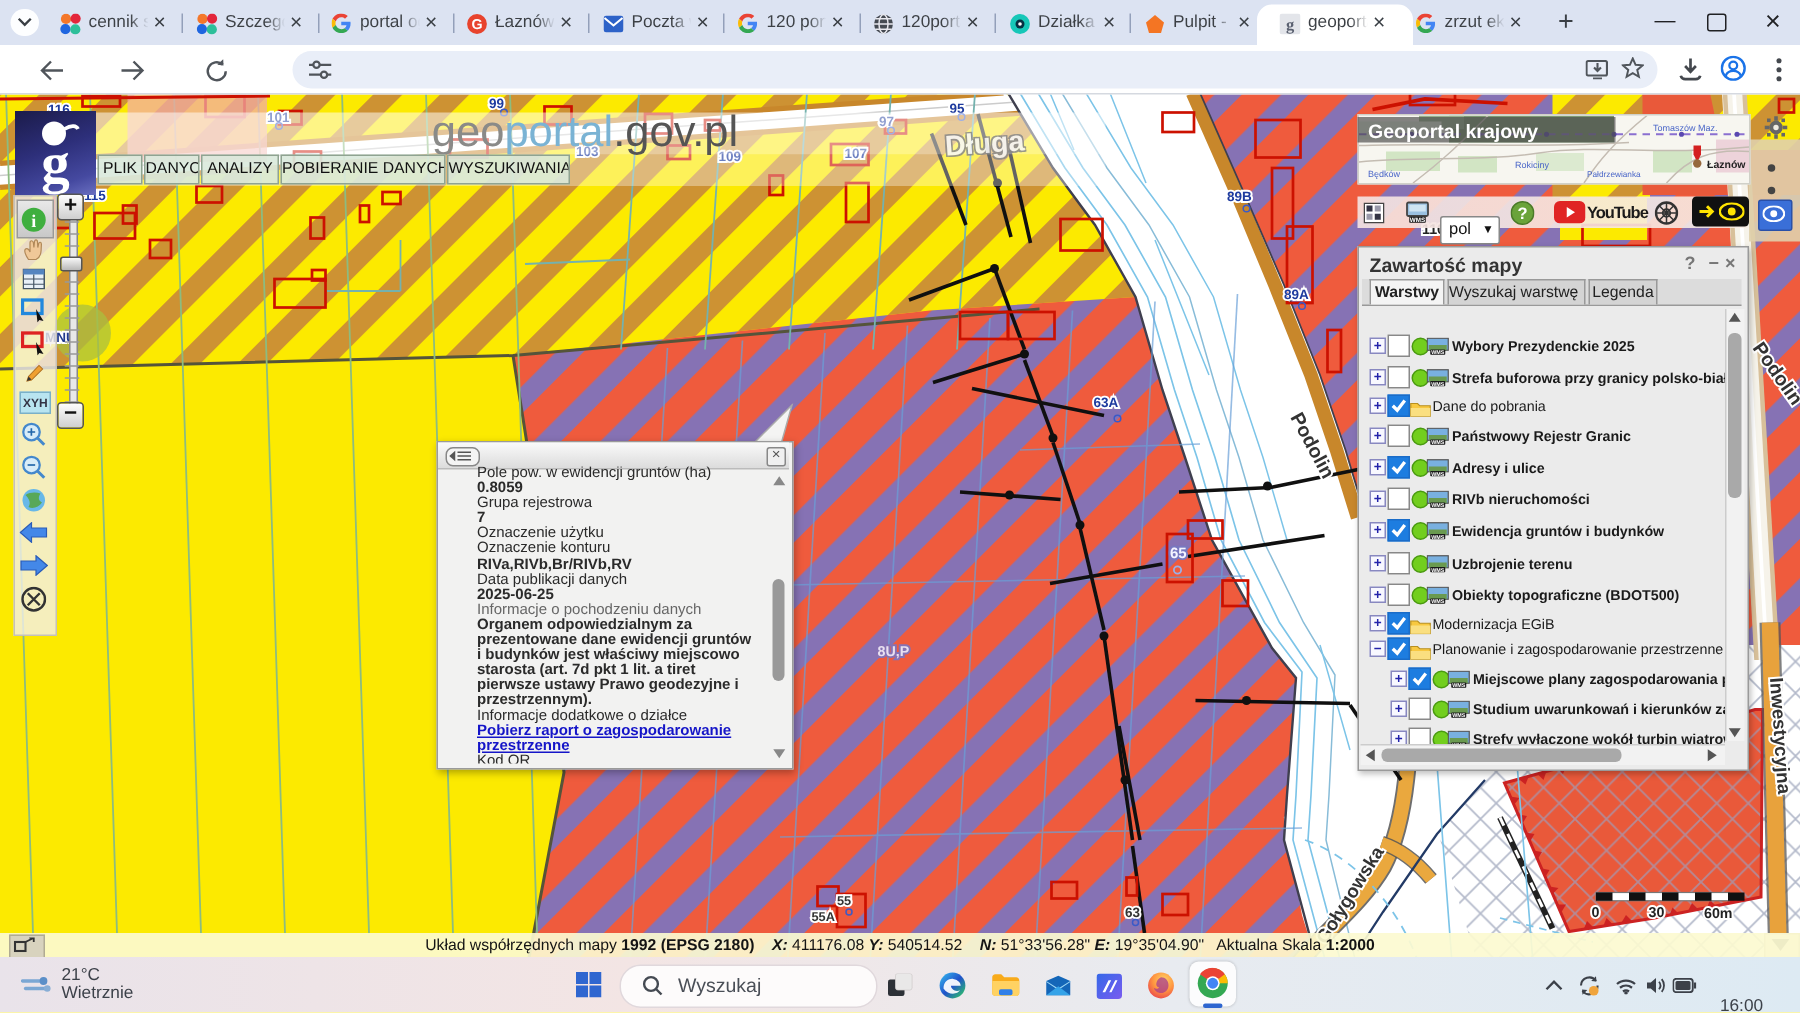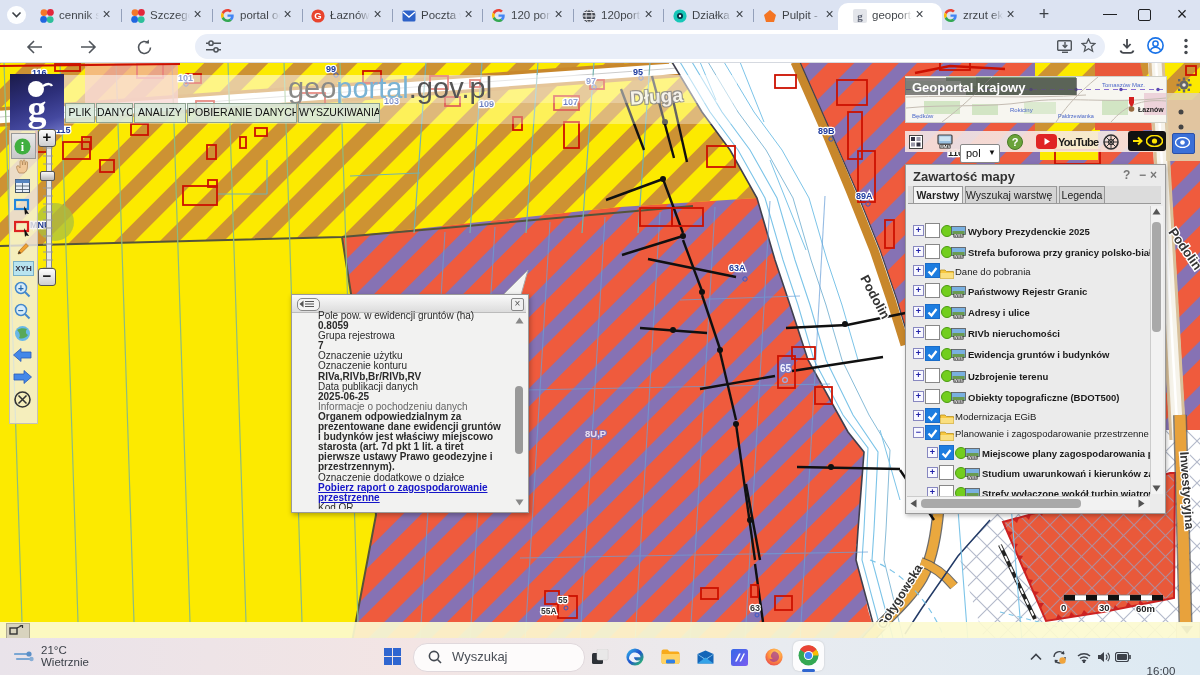--- a/index.html
+++ b/index.html
@@ -441,20 +441,21 @@
         <rect x="11.6" y="2" width="2.4" height="2.4"></rect>
         <rect x="2" y="11.6" width="2.4" height="2.4"></rect>
         <rect x="11.6" y="11.6" width="2.4" height="2.4"></rect>
       </g>
     </svg>
     <div class="abs" style="left:1176px;top:622px;width:22px;height:15px;background:#e8e4da;border:1px solid #b8b4a8"></div>
     <svg class="abs" style="left:1181px;top:626px" width="12" height="8">
       <path d="M0 0 L12 0 L6 8 Z" fill="#555"></path>
     </svg>
 <div class="abs" style="left:0;top:622px;width:1200px;height:16px;background:rgba(252,250,208,0.92)"></div>
+    <div class="abs" style="left:0;top:622px;width:1200px;height:16px;font-size:10.5px;color:#141414;line-height:16px;text-align:center">Układ współrzędnych mapy <b>1992 (EPSG 2180)</b> &nbsp;&nbsp; <b><i>X:</i></b> 411176.08 <b><i>Y:</i></b> 540514.52 &nbsp;&nbsp; <b><i>N:</i></b> 51°33'56.28" <b><i>E:</i></b> 19°35'04.90" &nbsp; Aktualna Skala <b>1:2000</b></div>
     <div class="abs" style="left:6px;top:623px;width:22px;height:14px;background:#d8d3be;border:1px solid #b0ab93"></div>
     <svg class="abs" style="left:9px;top:625px" width="15" height="10">
       <rect x="1" y="3" width="7" height="6" fill="none" stroke="#333" stroke-width="1.4"></rect>
       <path d="M8 3 L13 0.5 M10.5 0 L13.5 0 L13.5 3" stroke="#333" stroke-width="1.2" fill="none"></path>
     </svg>
 <div class="abs" style="left:905px;top:164px;width:259px;height:348px;background:#ebebeb;border:1px solid #9a9a9a;box-shadow:1px 2px 4px rgba(0,0,0,0.25)"></div>
     <div class="abs" style="left:913px;top:169px;font-size:13px;font-weight:bold;color:#333">Zawartość mapy</div>
     <div class="abs" style="left:1123px;top:168px;font-size:12px;font-weight:bold;color:#777">?</div>
     <div class="abs" style="left:1139px;top:168px;font-size:12px;font-weight:bold;color:#777">−</div>
     <div class="abs" style="left:1150px;top:168px;font-size:12px;font-weight:bold;color:#777">×</div>
@@ -679,21 +680,21 @@
       <div style="white-space:nowrap"><b>RIVa,RIVb,Br/RIVb,RV</b></div>
       <div style="white-space:nowrap">Data publikacji danych</div>
       <div style="white-space:nowrap"><b>2025-06-25</b></div>
       <div style="white-space:nowrap"><span style="color:#666">Informacje o pochodzeniu danych</span></div>
       <div style="white-space:nowrap"><b>Organem odpowiedzialnym za</b></div>
       <div style="white-space:nowrap"><b>prezentowane dane ewidencji gruntów</b></div>
       <div style="white-space:nowrap"><b>i budynków jest właściwy miejscowo</b></div>
       <div style="white-space:nowrap"><b>starosta (art. 7d pkt 1 lit. a tiret</b></div>
       <div style="white-space:nowrap"><b>pierwsze ustawy Prawo geodezyjne i</b></div>
       <div style="white-space:nowrap"><b>przestrzennym).</b></div>
-      <div style="white-space:nowrap">Oznaczenie dodatkowe o działce</div>
+      <div style="white-space:nowrap">Informacje dodatkowe o działce</div>
       <div style="white-space:nowrap"><b><a style="color:#1515c8;text-decoration:underline">Pobierz raport o zagospodarowanie</a></b></div>
       <div style="white-space:nowrap"><b><a style="color:#1515c8;text-decoration:underline">przestrzenne</a></b></div>
       <div style="white-space:nowrap">Kod QR</div>
     </div>
 <div class="abs" style="left:0;top:0;width:1200px;height:30px;background:#dce3f2"></div>
     <div class="abs" style="left:7px;top:6px;width:19px;height:18px;border-radius:9px;background:#fdfeff"></div>
     <svg class="abs" style="left:11px;top:11px" width="11" height="8">
       <path d="M1.5 1.5 L5.5 5.5 L9.5 1.5" stroke="#3a3f45" stroke-width="1.6" fill="none"></path>
     </svg>
     <div class="tab" style="left:32px;width:90px">

